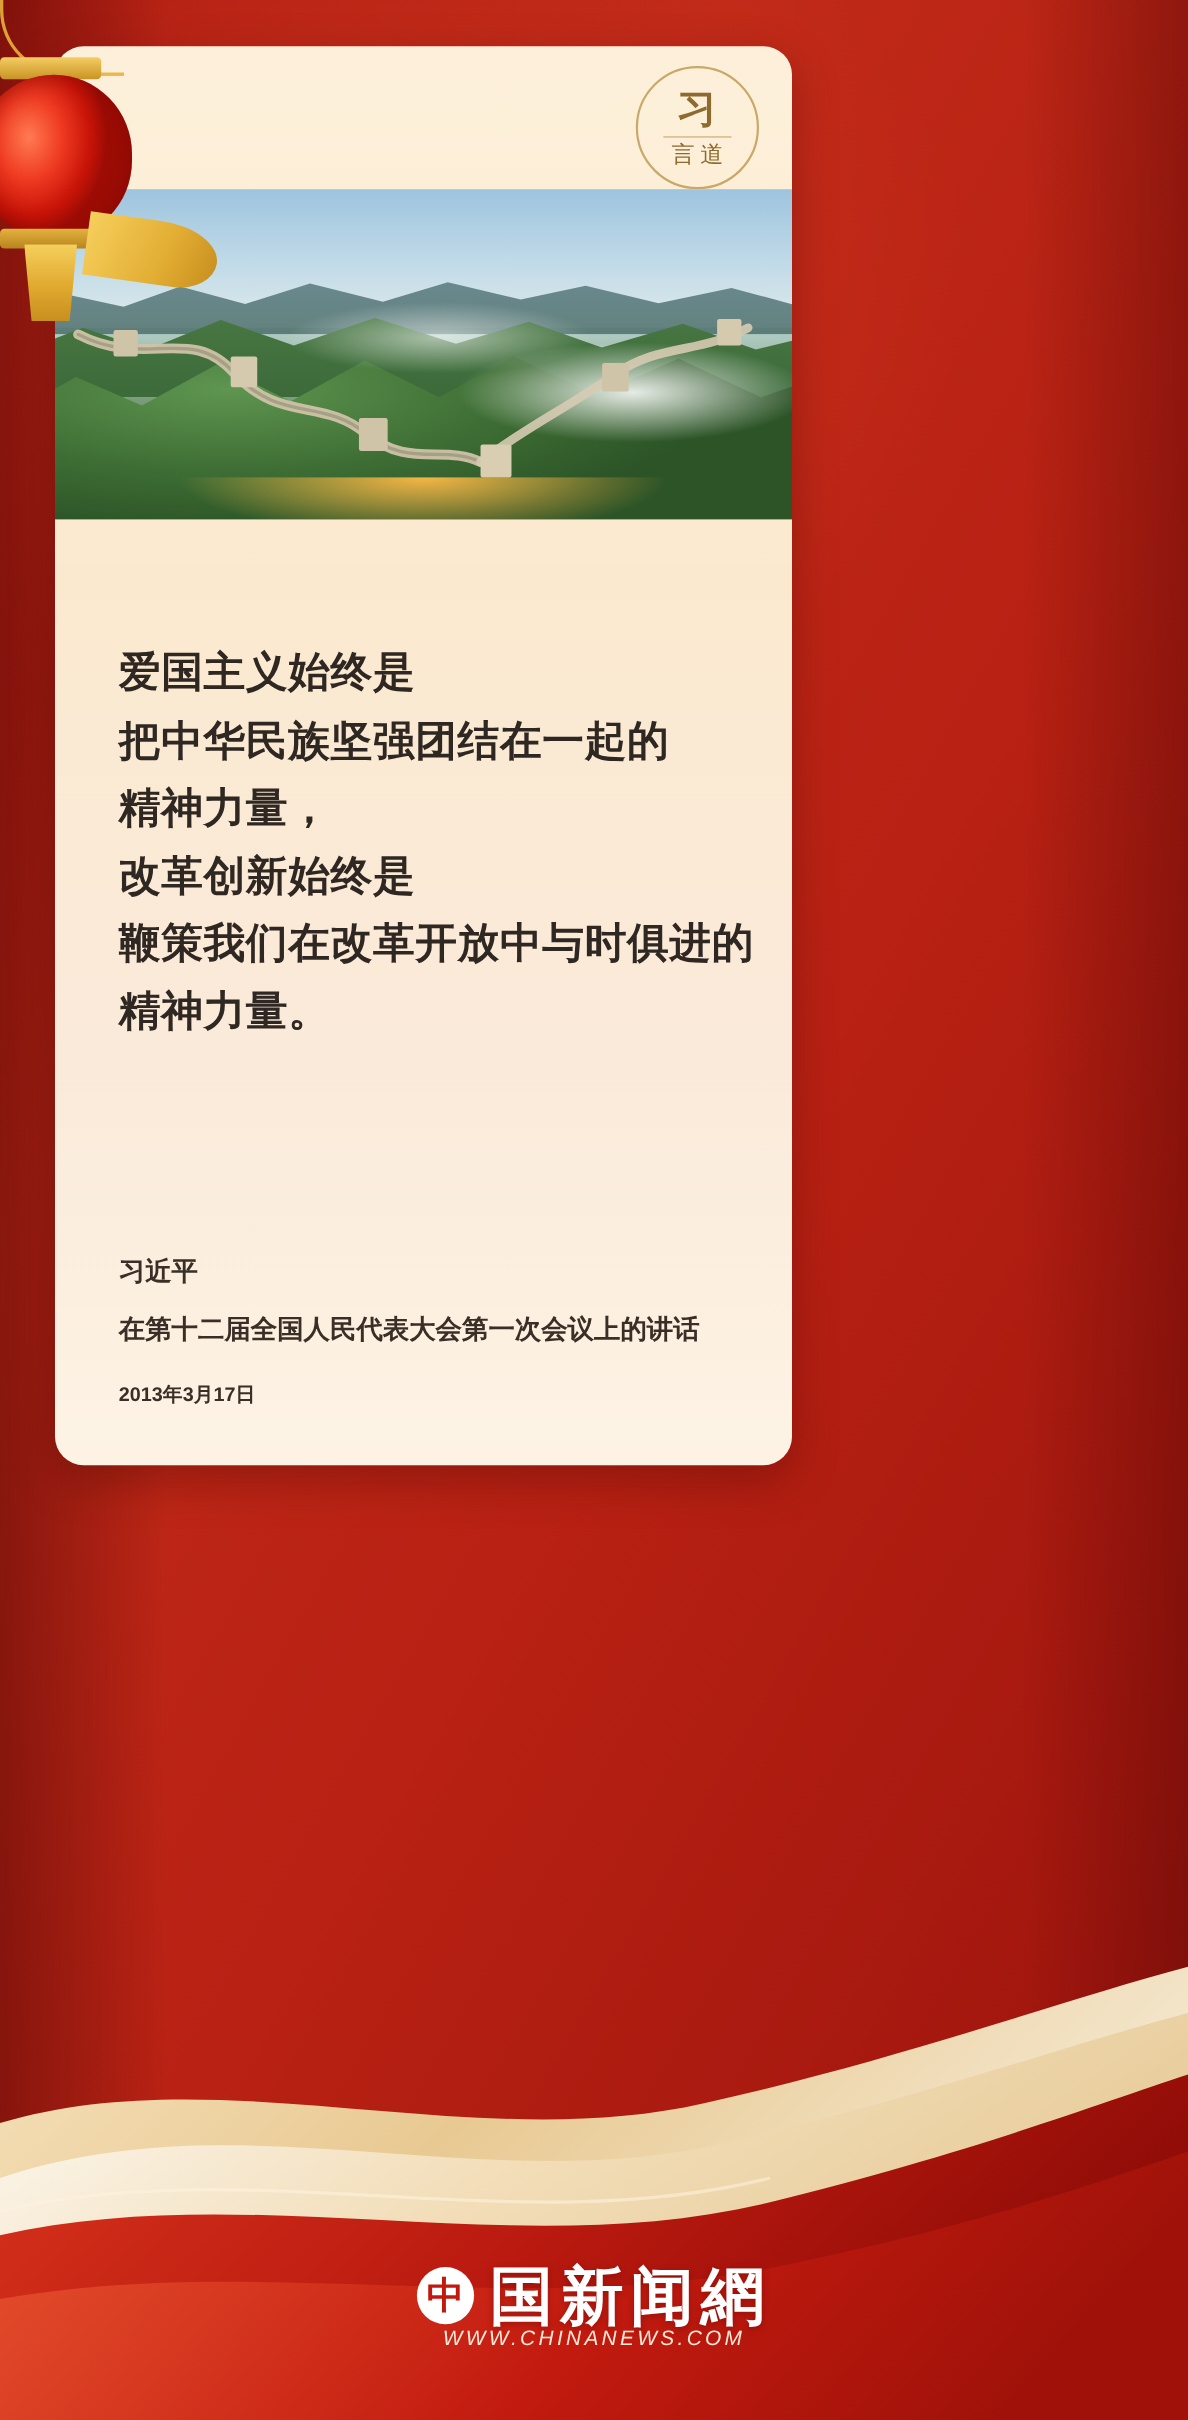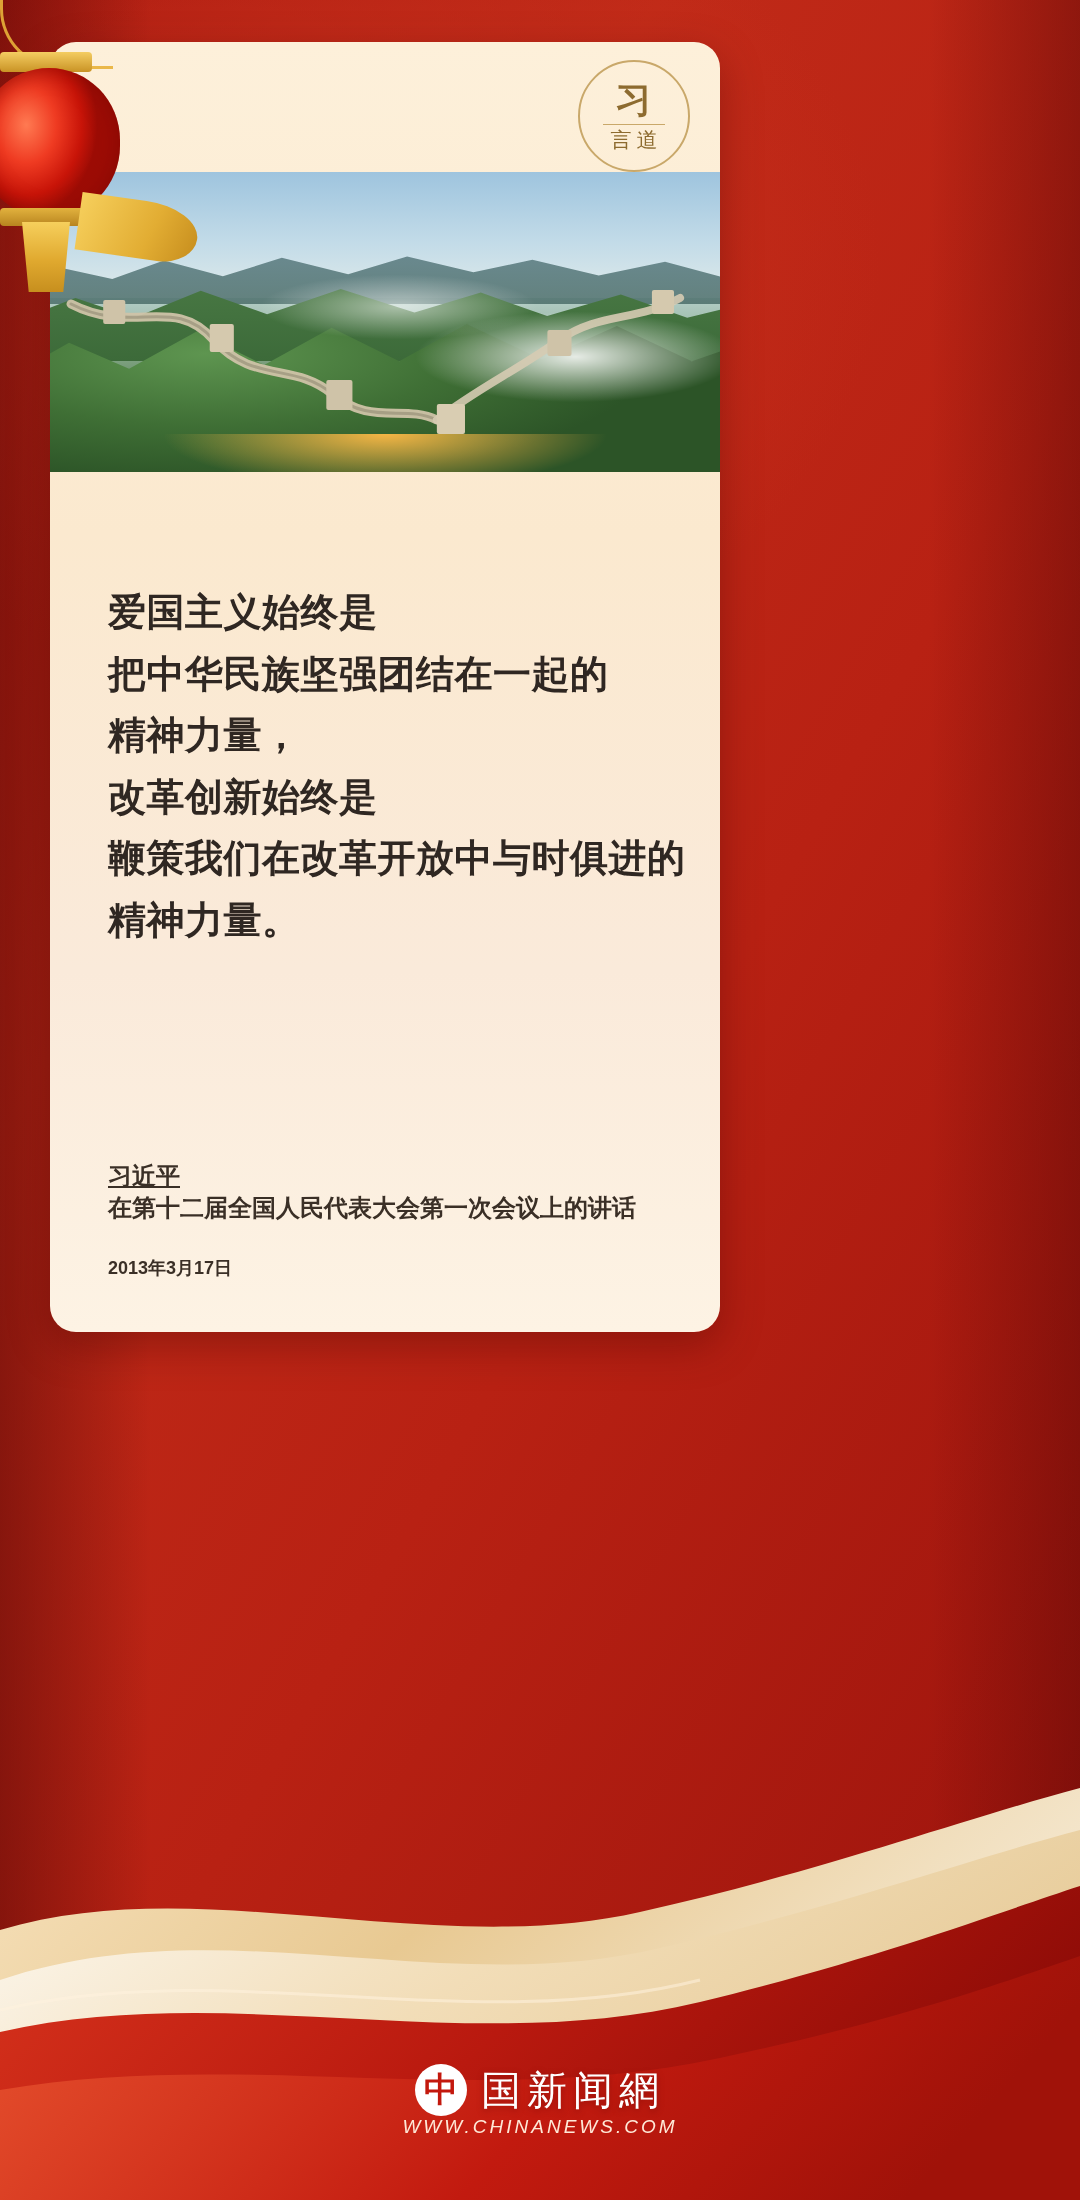--- a/index.html
+++ b/index.html
@@ -173,22 +173,21 @@
   
   .attrib {
     position: absolute;
     left: 58px;
     bottom: 52px;
     color: #3a2f26;
   }
   .attrib .a-name {
     font-size: 24px;
     font-weight: 700;
-    margin-bottom: 0;
-    text-decoration: underline;
+    margin-bottom: 20px;
   }
   .attrib .a-occasion {
     font-size: 24px;
     font-weight: 700;
     margin-bottom: 32px;
   }
   .attrib .a-date {
     font-size: 18px;
     font-weight: 700;
   }
@@ -269,22 +268,22 @@
   
   .footer {
     position: absolute;
     left: 0; bottom: 62px;
     width: 1080px;
     text-align: center;
     color: #ffffff;
   }
   .footer .f-cn {
     font-family: "DejaVu Serif", "Liberation Serif", serif;
-    font-size: 40px;
-    font-weight: 400;
+    font-size: 58px;
+    font-weight: 700;
     letter-spacing: 6px;
     line-height: 1;
     text-shadow: 0 2px 6px rgba(110,10,6,.5);
   }
   .footer .f-row {
     display: inline-flex;
     align-items: center;
     gap: 14px;
   }
   .footer .f-mark {

